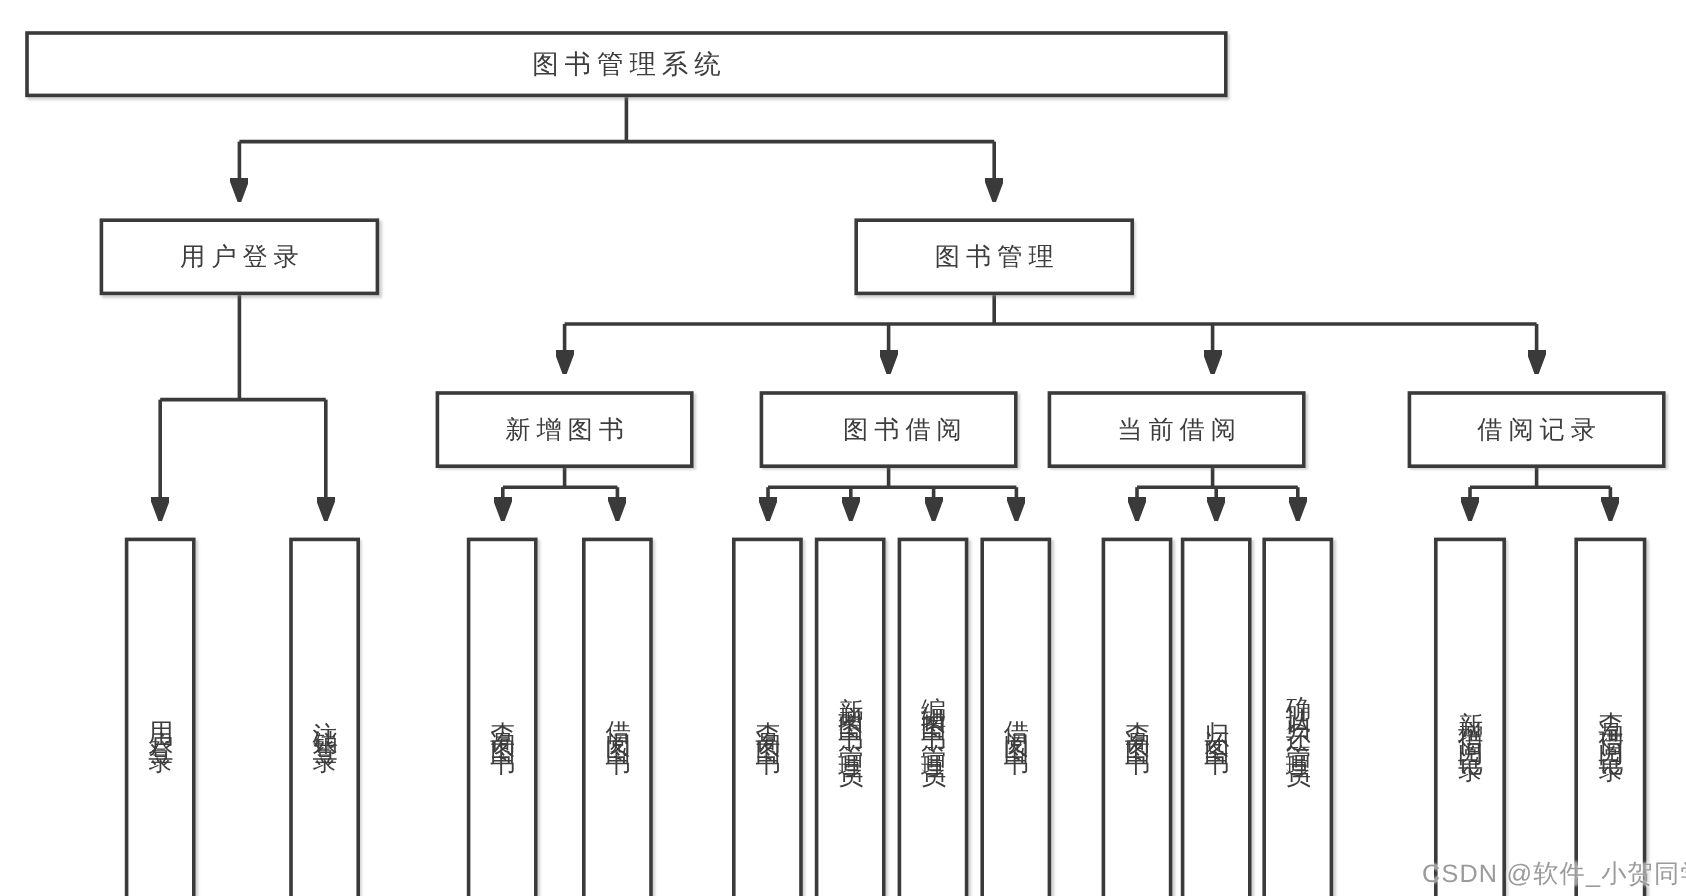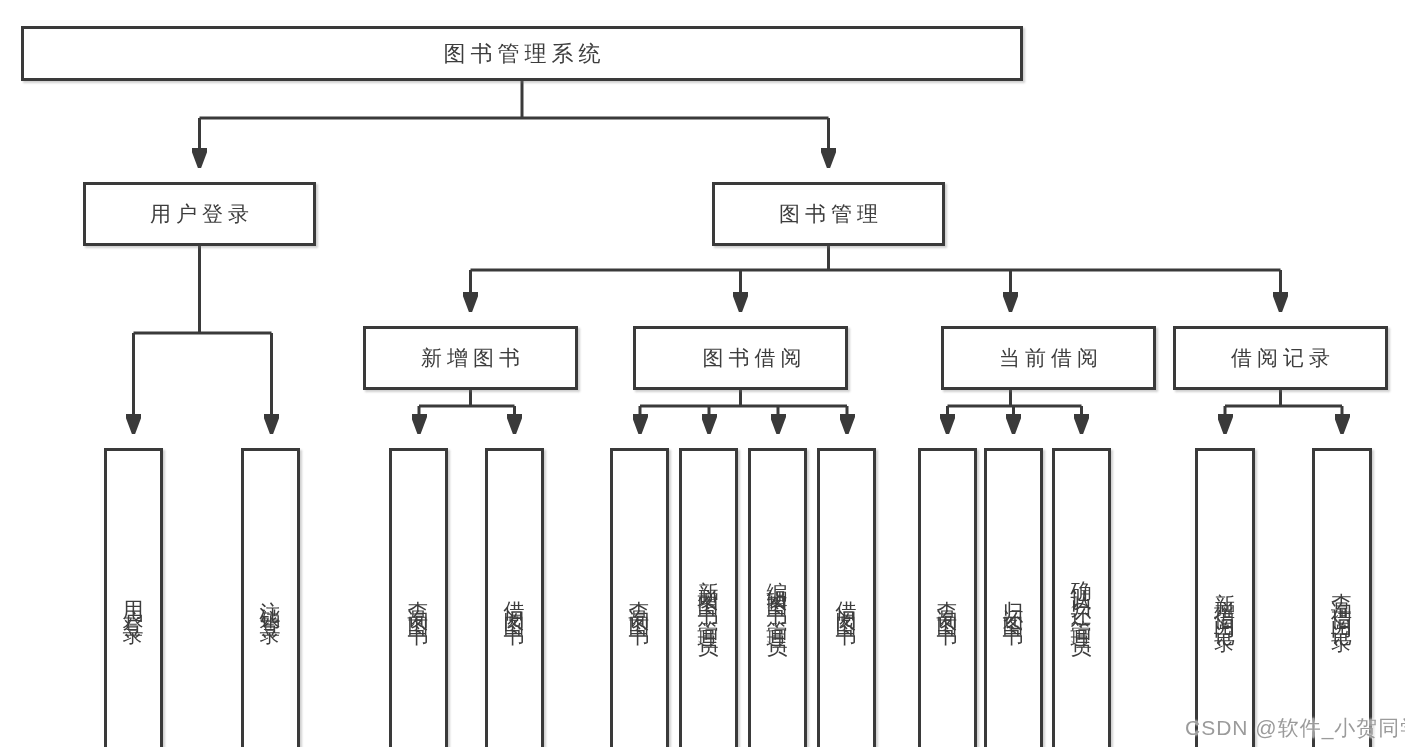--- a/index.html
+++ b/index.html
@@ -101,21 +101,21 @@
     <path d="M1342 406 V433" marker-end="url(#arrow)"></path>
   </svg>
 
   <div class="box hbox rootbox" style="left:21px;top:13px;width:1002px;height:55px;">图书管理系统</div>
 
   <div class="box hbox l2box" style="left:83px;">用户登录</div>
   <div class="box hbox l2box" style="left:712px;">图书管理</div>
 
   <div class="box hbox l3box" style="left:363px;">新增图书</div>
   <div class="box hbox l3box" style="left:633px;padding-left:23px;">图书借阅</div>
-  <div class="box hbox l3box" style="left:941px;text-align:right;">当前借阅</div>
+  <div class="box hbox l3box" style="left:873px;text-align:right;">当前借阅</div>
   <div class="box hbox l3box" style="left:1173px;">借阅记录</div>
 
   <div class="box vbox" style="left:104px;">用户登录</div>
   <div class="box vbox" style="left:241px;">注销登录</div>
 
   <div class="box vbox" style="left:389px;">查询图书</div>
   <div class="box vbox" style="left:485px;">借阅图书</div>
 
   <div class="box vbox" style="left:610px;">查询图书</div>
   <div class="box vbox" style="left:679px;">新增图书（管理员）</div>

